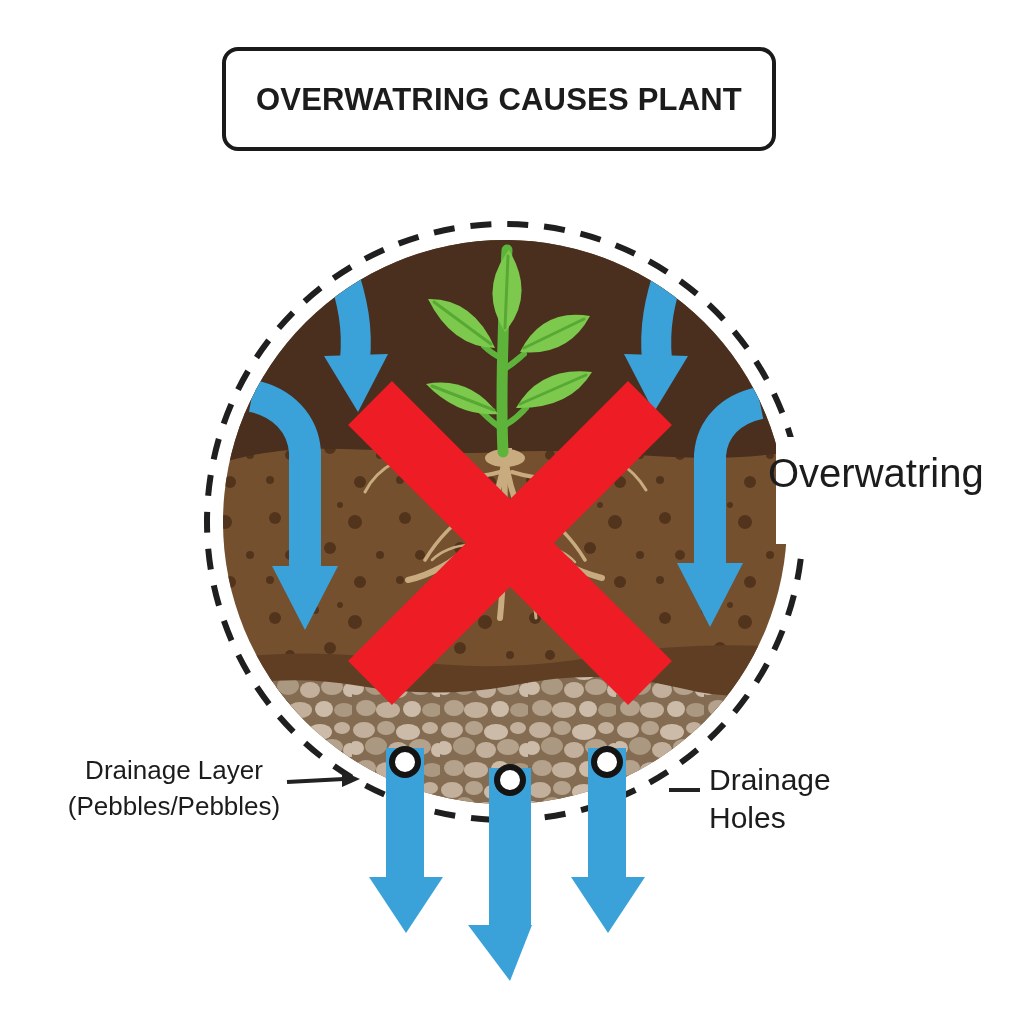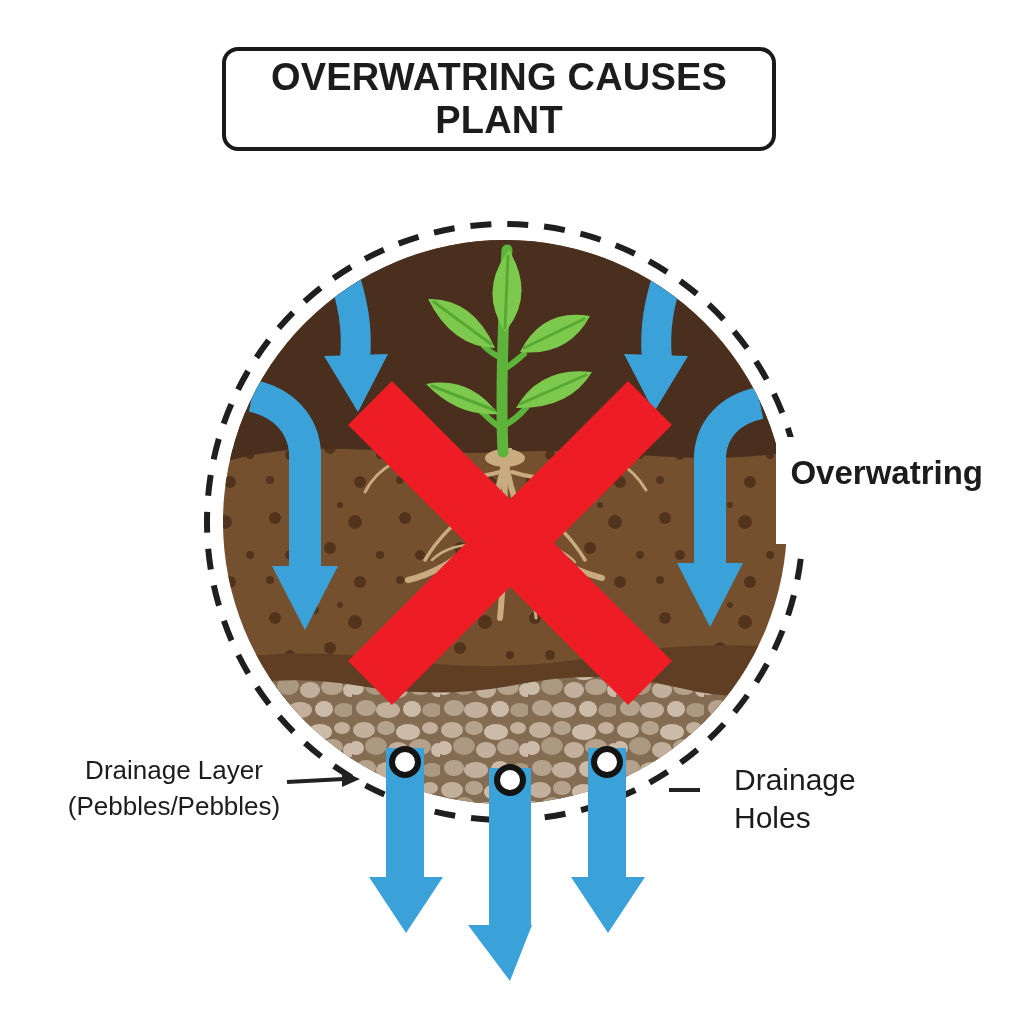--- a/index.html
+++ b/index.html
@@ -6,26 +6,26 @@
   .stage{
     position:relative;width:1024px;height:1024px;background:#ffffff;
     font-family:"Liberation Sans", sans-serif;color:#1c1c1c;overflow:hidden;
   }
   .svg-layer{position:absolute;left:0;top:0;width:1024px;height:1024px;}
   .label{position:absolute;color:#1c1c1c;}
   .title-box{
     position:absolute;left:222px;top:47px;width:546px;height:96px;
     border:4px solid #1a1a1a;border-radius:16px;background:#ffffff;
     display:flex;flex-direction:column;justify-content:center;align-items:center;
-    text-align:center;font-weight:bold;font-size:38px;line-height:43px;letter-spacing:0.2px;
+    text-align:center;font-weight:bold;font-size:31px;line-height:43px;letter-spacing:0.2px;
   }
   .pot-size{left:362px;top:178px;width:300px;text-align:center;font-size:31px;}
-  .zone{left:768px;top:452px;width:215px;text-align:right;font-weight:bold;font-size:33px;line-height:42px;}
+  .zone{left:768px;top:452px;width:215px;text-align:left;font-weight:normal;font-size:40px;line-height:42px;}
   .drain-layer{left:46px;top:752px;width:256px;text-align:center;font-size:26px;line-height:36px;}
-  .drain-holes{left:709px;top:761px;width:180px;text-align:left;font-size:30px;line-height:38px;margin-left:25px;}
+  .drain-holes{left:709px;top:761px;width:180px;text-align:left;font-size:30px;line-height:38px;}
 </style>
 </head>
 <body>
 
 <div class="stage">
 
   <svg class="svg-layer" viewBox="0 0 1024 1024">
     <defs>
       <clipPath id="potClip">
           <circle cx="505" cy="522" r="282"></circle>

